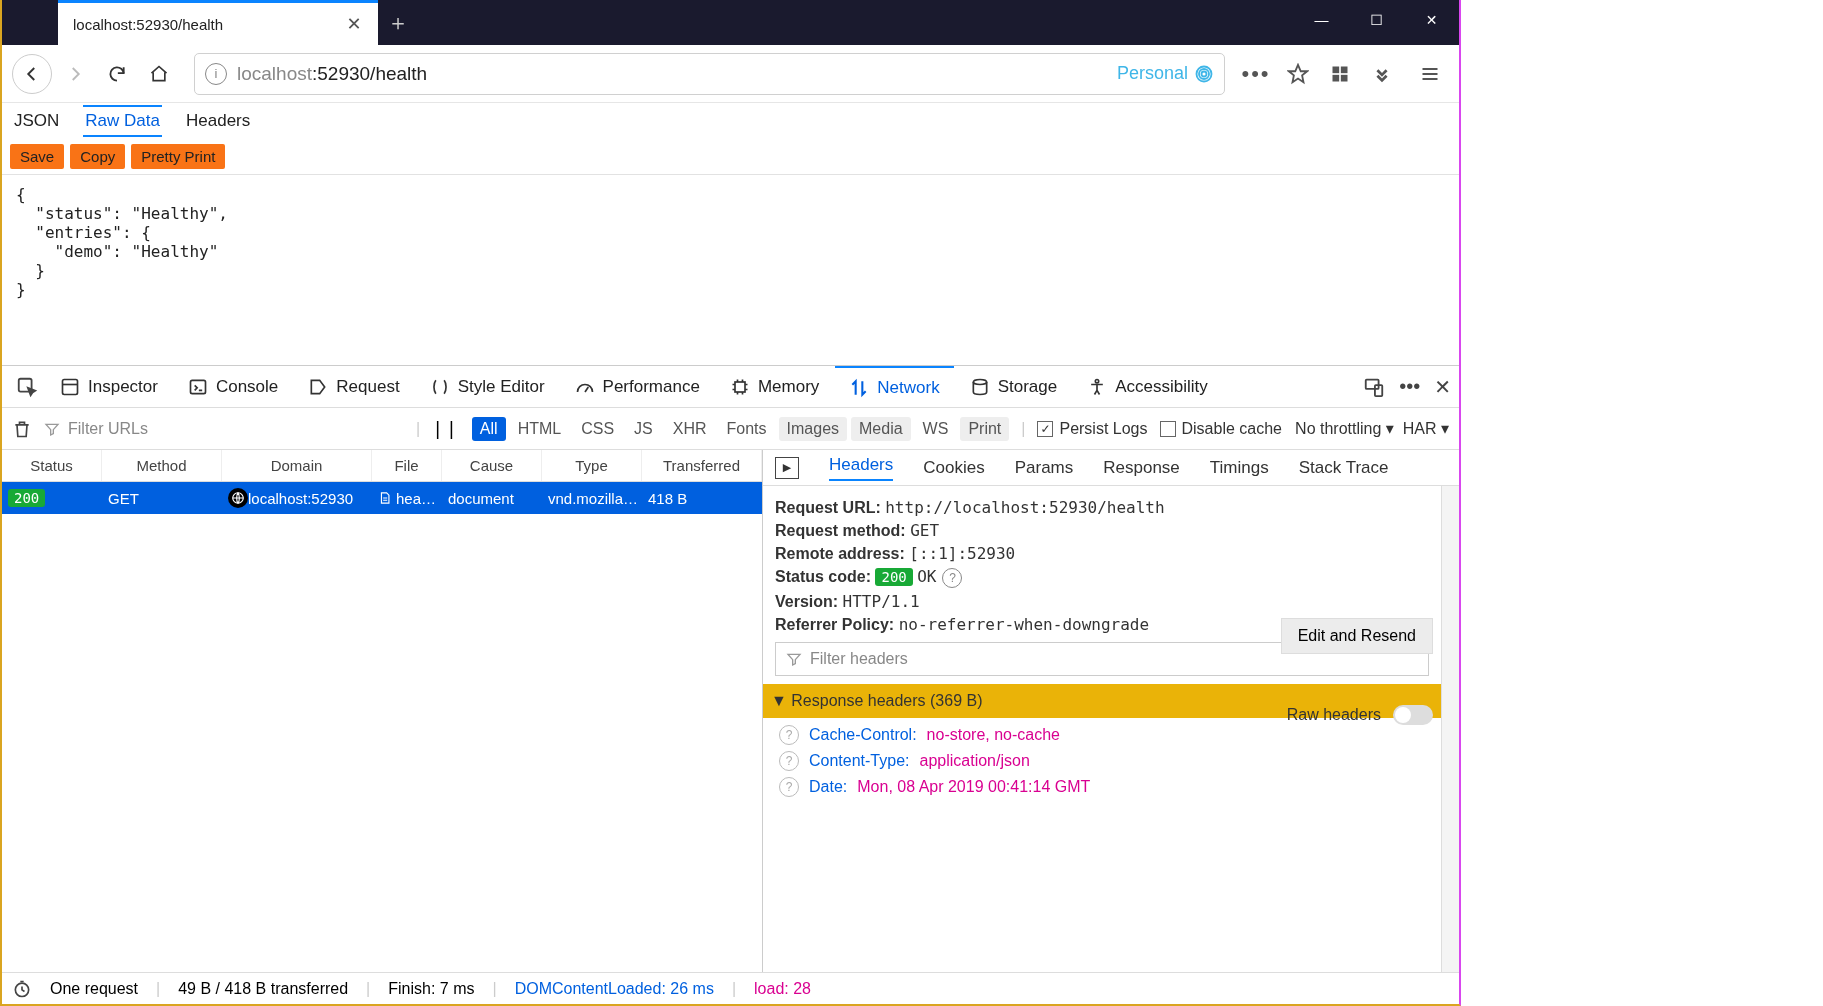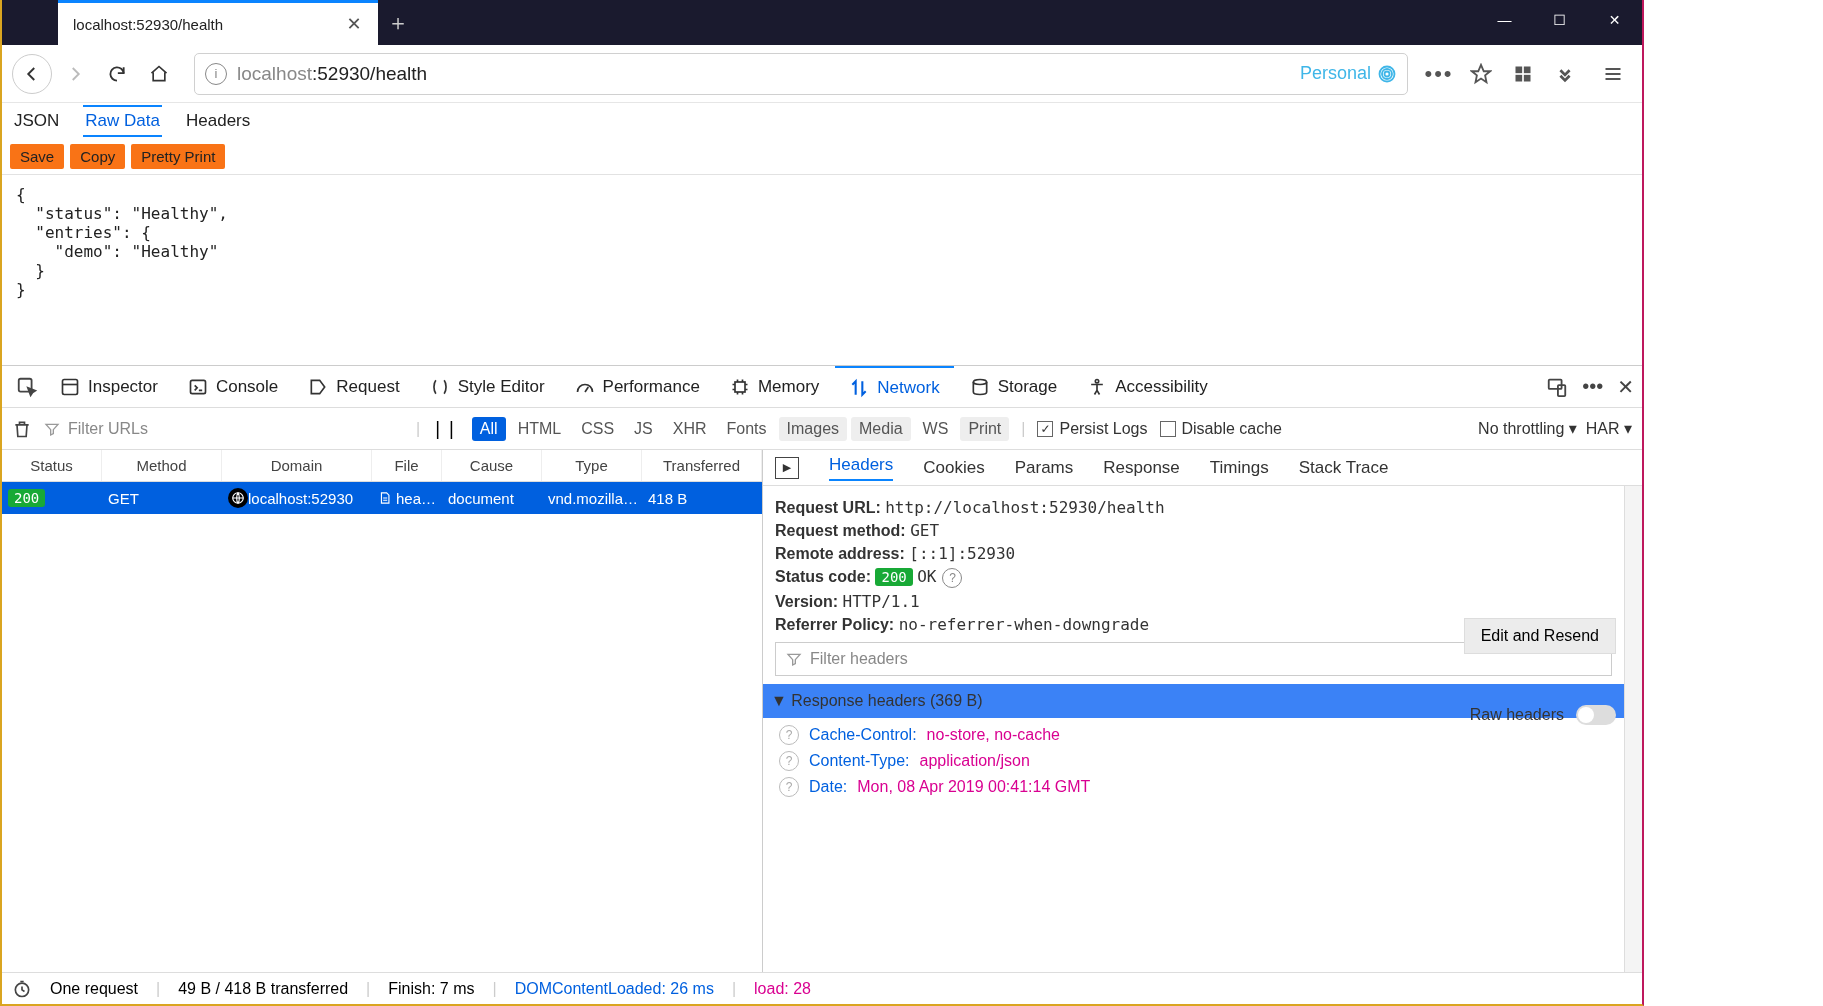--- a/index.html
+++ b/index.html
@@ -1,17 +1,17 @@
 <!DOCTYPE html>
 <html><head>
 <meta charset="utf-8">
 <style>
 * { margin: 0; padding: 0; box-sizing: border-box; font-family: "Segoe UI", Arial, sans-serif; }
 body { width: 1823px; height: 1006px; background: #fff; display: flex; transform-origin: top left; }
-.viewport { width: 1644px; border-right: 2px solid #be185d; border-left: 2px solid #daa520; border-bottom: 2px solid #daa520; display: flex; flex-direction: column; background: #fff; }
+.viewport { width: 1461px; border-right: 2px solid #d946ef; border-left: 2px solid #daa520; border-bottom: 2px solid #daa520; display: flex; flex-direction: column; background: #fff; }
 
 
 .titlebar { height: 45px; background: #1a1a2e; display: flex; align-items: flex-start; position: relative; }
 .tab-strip { display: flex; margin-left: 56px; }
 .tab { width: 320px; height: 45px; background: #fff; border-top: 3px solid #0a84ff; display: flex; align-items: center; padding: 0 15px; font-size: 15px; color: #222; }
 .tab-close { margin-left: auto; width: 18px; height: 18px; display:flex;align-items:center;justify-content:center;cursor:pointer;font-size:18px;color:#555;}
 .newtab-btn { width: 40px; height: 45px; display:flex;align-items:center;justify-content:center;color:#ccc;font-size:22px; }
 .window-controls { margin-left: auto; display: flex; }
 .window-controls div { width: 55px; height: 40px; display:flex;align-items:center;justify-content:center;color:#fff;font-size:14px; }
 
@@ -74,21 +74,21 @@
 .detail-tabs span{color:#333;}
 .detail-tabs span.active{color:#0060df;border-bottom:2px solid #0a84ff;padding-bottom:4px;}
 .detail-body{flex:1;overflow-y:auto;padding:8px 12px;font-size:16px;color:#333;position:relative;}
 .kv{margin:4px 0;}
 .kv b{font-weight:600;}
 .kv .mono{font-family:Consolas,monospace;}
 .status-200-pill{background:#18a936;color:#fff;padding:1px 6px;border-radius:3px;font-family:Consolas,monospace;font-size:14px;}
 .help-circ{display:inline-flex;width:20px;height:20px;border:1.5px solid #888;border-radius:50%;align-items:center;justify-content:center;font-size:12px;color:#888;margin-left:6px;}
 .edit-resend{position:absolute;right:8px;top:132px;padding:8px 16px;background:#ececec;border:1px solid #ddd;font-size:16px;}
 .filter-headers{margin:8px 0;height:34px;border:1px solid #ccc;display:flex;align-items:center;padding:0 10px;color:#888;gap:8px;}
-.section-hdr{height:34px;background:#3b82f6;display:flex;align-items:center;padding:0 8px;font-size:16px;justify-content:space-between;margin:4px -12px;}
+.section-hdr{height:34px;background:#eab308;display:flex;align-items:center;padding:0 8px;font-size:16px;justify-content:space-between;margin:4px -12px;}
 .section-hdr .raw{display:flex;align-items:center;gap:12px;margin-top:27px;}
 .toggle{width:40px;height:20px;background:#ddd;border-radius:10px;position:relative;}
 .toggle::after{content:'';position:absolute;left:2px;top:2px;width:16px;height:16px;background:#fff;border-radius:50%;}
 .hdr-item{display:flex;align-items:center;gap:10px;padding:3px 0 3px 4px;font-size:16px;}
 .hdr-item .q{width:20px;height:20px;border:1.5px solid #bbb;border-radius:50%;display:flex;align-items:center;justify-content:center;font-size:12px;color:#aaa;}
 .hdr-name{color:#0060df;}
 .hdr-val{color:#d90091;}
 .scrollbar-stub{width:18px;background:#f4f4f4;border-left:1px solid #ddd;}
 
 

